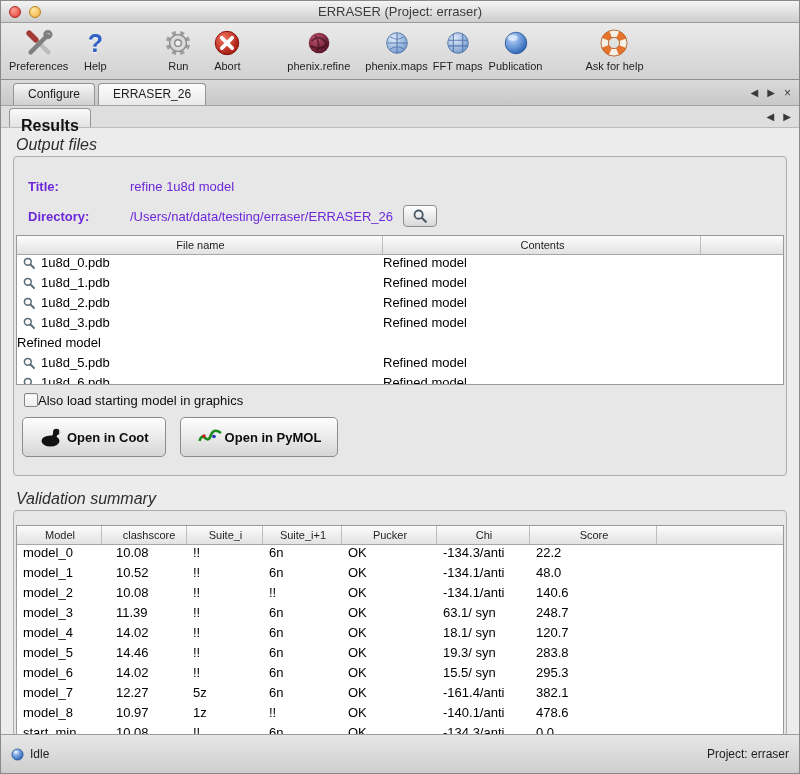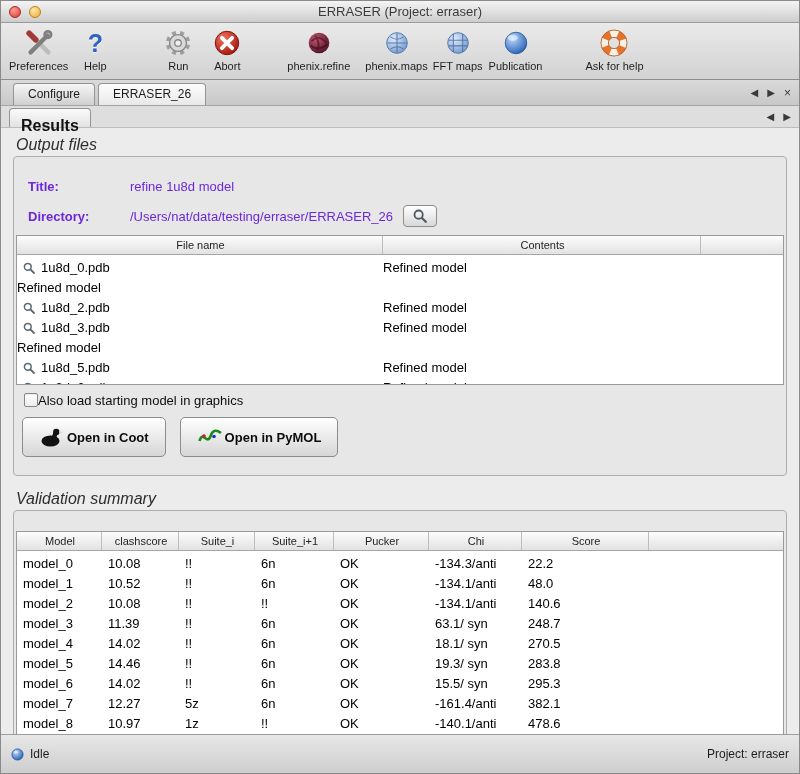--- a/index.html
+++ b/index.html
@@ -42,43 +42,43 @@
                display:flex; align-items:flex-end; padding:0 8px; }
   .subtab { height:19px; line-height:17px; padding:8px 11px; font-size:16px; font-weight:bold; color:#111;
             border:1px solid #949494; border-bottom:none; border-radius:4px 4px 0 0;
             background:linear-gradient(#fafafa,#e3e3e3); }
 
   
   .content { flex:1 1 auto; padding:8px 12px 0; overflow:hidden; }
   .grouplabel { font-size:16px; color:#2e2e2e; margin:0 0 2px 3px;font-style:italic; }
   .groupbox { border:1px solid #aeaeae; border-radius:4px; background:#e7e7e7; }
   #outbox { height:320px; padding-top:20px; }
-  #valbox { height:244px; padding-top:20px; margin-bottom:10px; }
+  #valbox { height:244px; padding-top:14px; margin-bottom:10px; }
   .vs-label { margin-top:14px; }
 
   .frow { display:flex; align-items:center; margin:0 14px 10px; font-size:13px; color:#6d28d9; height:22px; }
   .frow.first { height:18px; }
   .flabel { width:102px; font-weight:bold; }
   .browse-btn { margin-left:10px; width:34px; height:22px; border:1px solid #8d8d8d; border-radius:4px;
                 background:linear-gradient(#ffffff,#d8d8d8); display:flex; align-items:center; justify-content:center; }
 
   .tablewrap { margin:0 2px; border:1px solid #9a9a9a; background:#fff; overflow:hidden; }
   #filestable { height:150px; }
   #valtable { height:210px; }
   .thead { display:flex; height:19px; background:linear-gradient(#fcfcfc,#e2e2e2);
            border-bottom:1px solid #a6a6a6; font-size:11px; color:#1f1f1f; }
   .hc { padding:3px 4px 0 6px; border-right:1px solid #bdbdbd; white-space:nowrap; overflow:hidden;text-align:center; }
-  .trow { display:flex; height:20px; align-items:flex-end; font-size:13px; color:#000; background:#fff; }
+  .trow { display:flex; height:20px; align-items:flex-start; font-size:13px; color:#000; background:#fff; }
   .trow .c { padding-left:6px; white-space:nowrap; overflow:hidden; }
 
   .fc1 { width:366px; } .fc2 { width:318px; } .fc3 { flex:1; border-right:none; }
   .fcell-name { width:366px; display:flex; align-items:center; gap:5px; padding-left:5px; }
   .fcell-contents { width:318px; }
 
-  .vc1{width:85px;} .vc2{width:77px;} .vc3{width:76px;} .vc4{width:79px;}
+  .vc1{width:85px;} .vc2{width:77px;margin-left:8px;} .vc3{width:76px;} .vc4{width:79px;}
   .vc5{width:95px;} .vc6{width:93px;} .vc7{width:127px;} .vc8{flex:1; border-right:none;}
 
   .checkrow { display:flex; align-items:center; gap:0; margin:6px 0 0 10px; font-size:13px; color:#0d0d0d; height:18px; }
   .checkbox { width:14px; height:14px; border:1px solid #878787; border-radius:2px;
               background:linear-gradient(#ffffff,#ededed); box-shadow:inset 0 1px 1px rgba(0,0,0,.08); }
 
   .btnrow { display:flex; gap:14px; margin:8px 0 0 8px; }
   .bigbtn { height:40px; border:1px solid #8c8c8c; border-radius:5px;
             background:linear-gradient(#ffffff,#d6d6d6); display:flex; align-items:center;
             padding:0 16px; gap:2px; font-size:13px; font-weight:bold; color:#0c0c0c; }
@@ -259,20 +259,27 @@
             <span class="fcell-name">
               <svg width="14" height="14" viewBox="0 0 14 14">
                 <circle cx="5.8" cy="5.8" r="3.4" fill="none" stroke="#5a6a75" stroke-width="1.5"></circle>
                 <line x1="8.5" y1="8.5" x2="12" y2="12" stroke="#5a6a75" stroke-width="1.8" stroke-linecap="round"></line>
               </svg>
               <span>1u8d_0.pdb</span>
             </span>
             <span class="fcell-contents">Refined model</span>
           </div>
             <div class="trow">
+            <span class="fcell-name">
+              <svg width="14" height="14" viewBox="0 0 14 14">
+                <circle cx="5.8" cy="5.8" r="3.4" fill="none" stroke="#5a6a75" stroke-width="1.5"></circle>
+                <line x1="8.5" y1="8.5" x2="12" y2="12" stroke="#5a6a75" stroke-width="1.8" stroke-linecap="round"></line>
+              </svg>
+              <span>1u8d_1.pdb</span>
+            </span>
             <span class="fcell-contents">Refined model</span>
           </div>
             <div class="trow">
             <span class="fcell-name">
               <svg width="14" height="14" viewBox="0 0 14 14">
                 <circle cx="5.8" cy="5.8" r="3.4" fill="none" stroke="#5a6a75" stroke-width="1.5"></circle>
                 <line x1="8.5" y1="8.5" x2="12" y2="12" stroke="#5a6a75" stroke-width="1.8" stroke-linecap="round"></line>
               </svg>
               <span>1u8d_2.pdb</span>
             </span>
@@ -395,21 +402,21 @@
             <span class="c vc7">248.7</span>
             <span class="c vc8"></span>
           </div>
             <div class="trow">
             <span class="c vc1">model_4</span>
             <span class="c vc2">14.02</span>
             <span class="c vc3">!!</span>
             <span class="c vc4">6n</span>
             <span class="c vc5">OK</span>
             <span class="c vc6">18.1/ syn</span>
-            <span class="c vc7">270.5</span>
+            <span class="c vc7">120.7</span>
             <span class="c vc8"></span>
           </div>
             <div class="trow">
             <span class="c vc1">model_5</span>
             <span class="c vc2">14.46</span>
             <span class="c vc3">!!</span>
             <span class="c vc4">6n</span>
             <span class="c vc5">OK</span>
             <span class="c vc6">19.3/ syn</span>
             <span class="c vc7">283.8</span>

